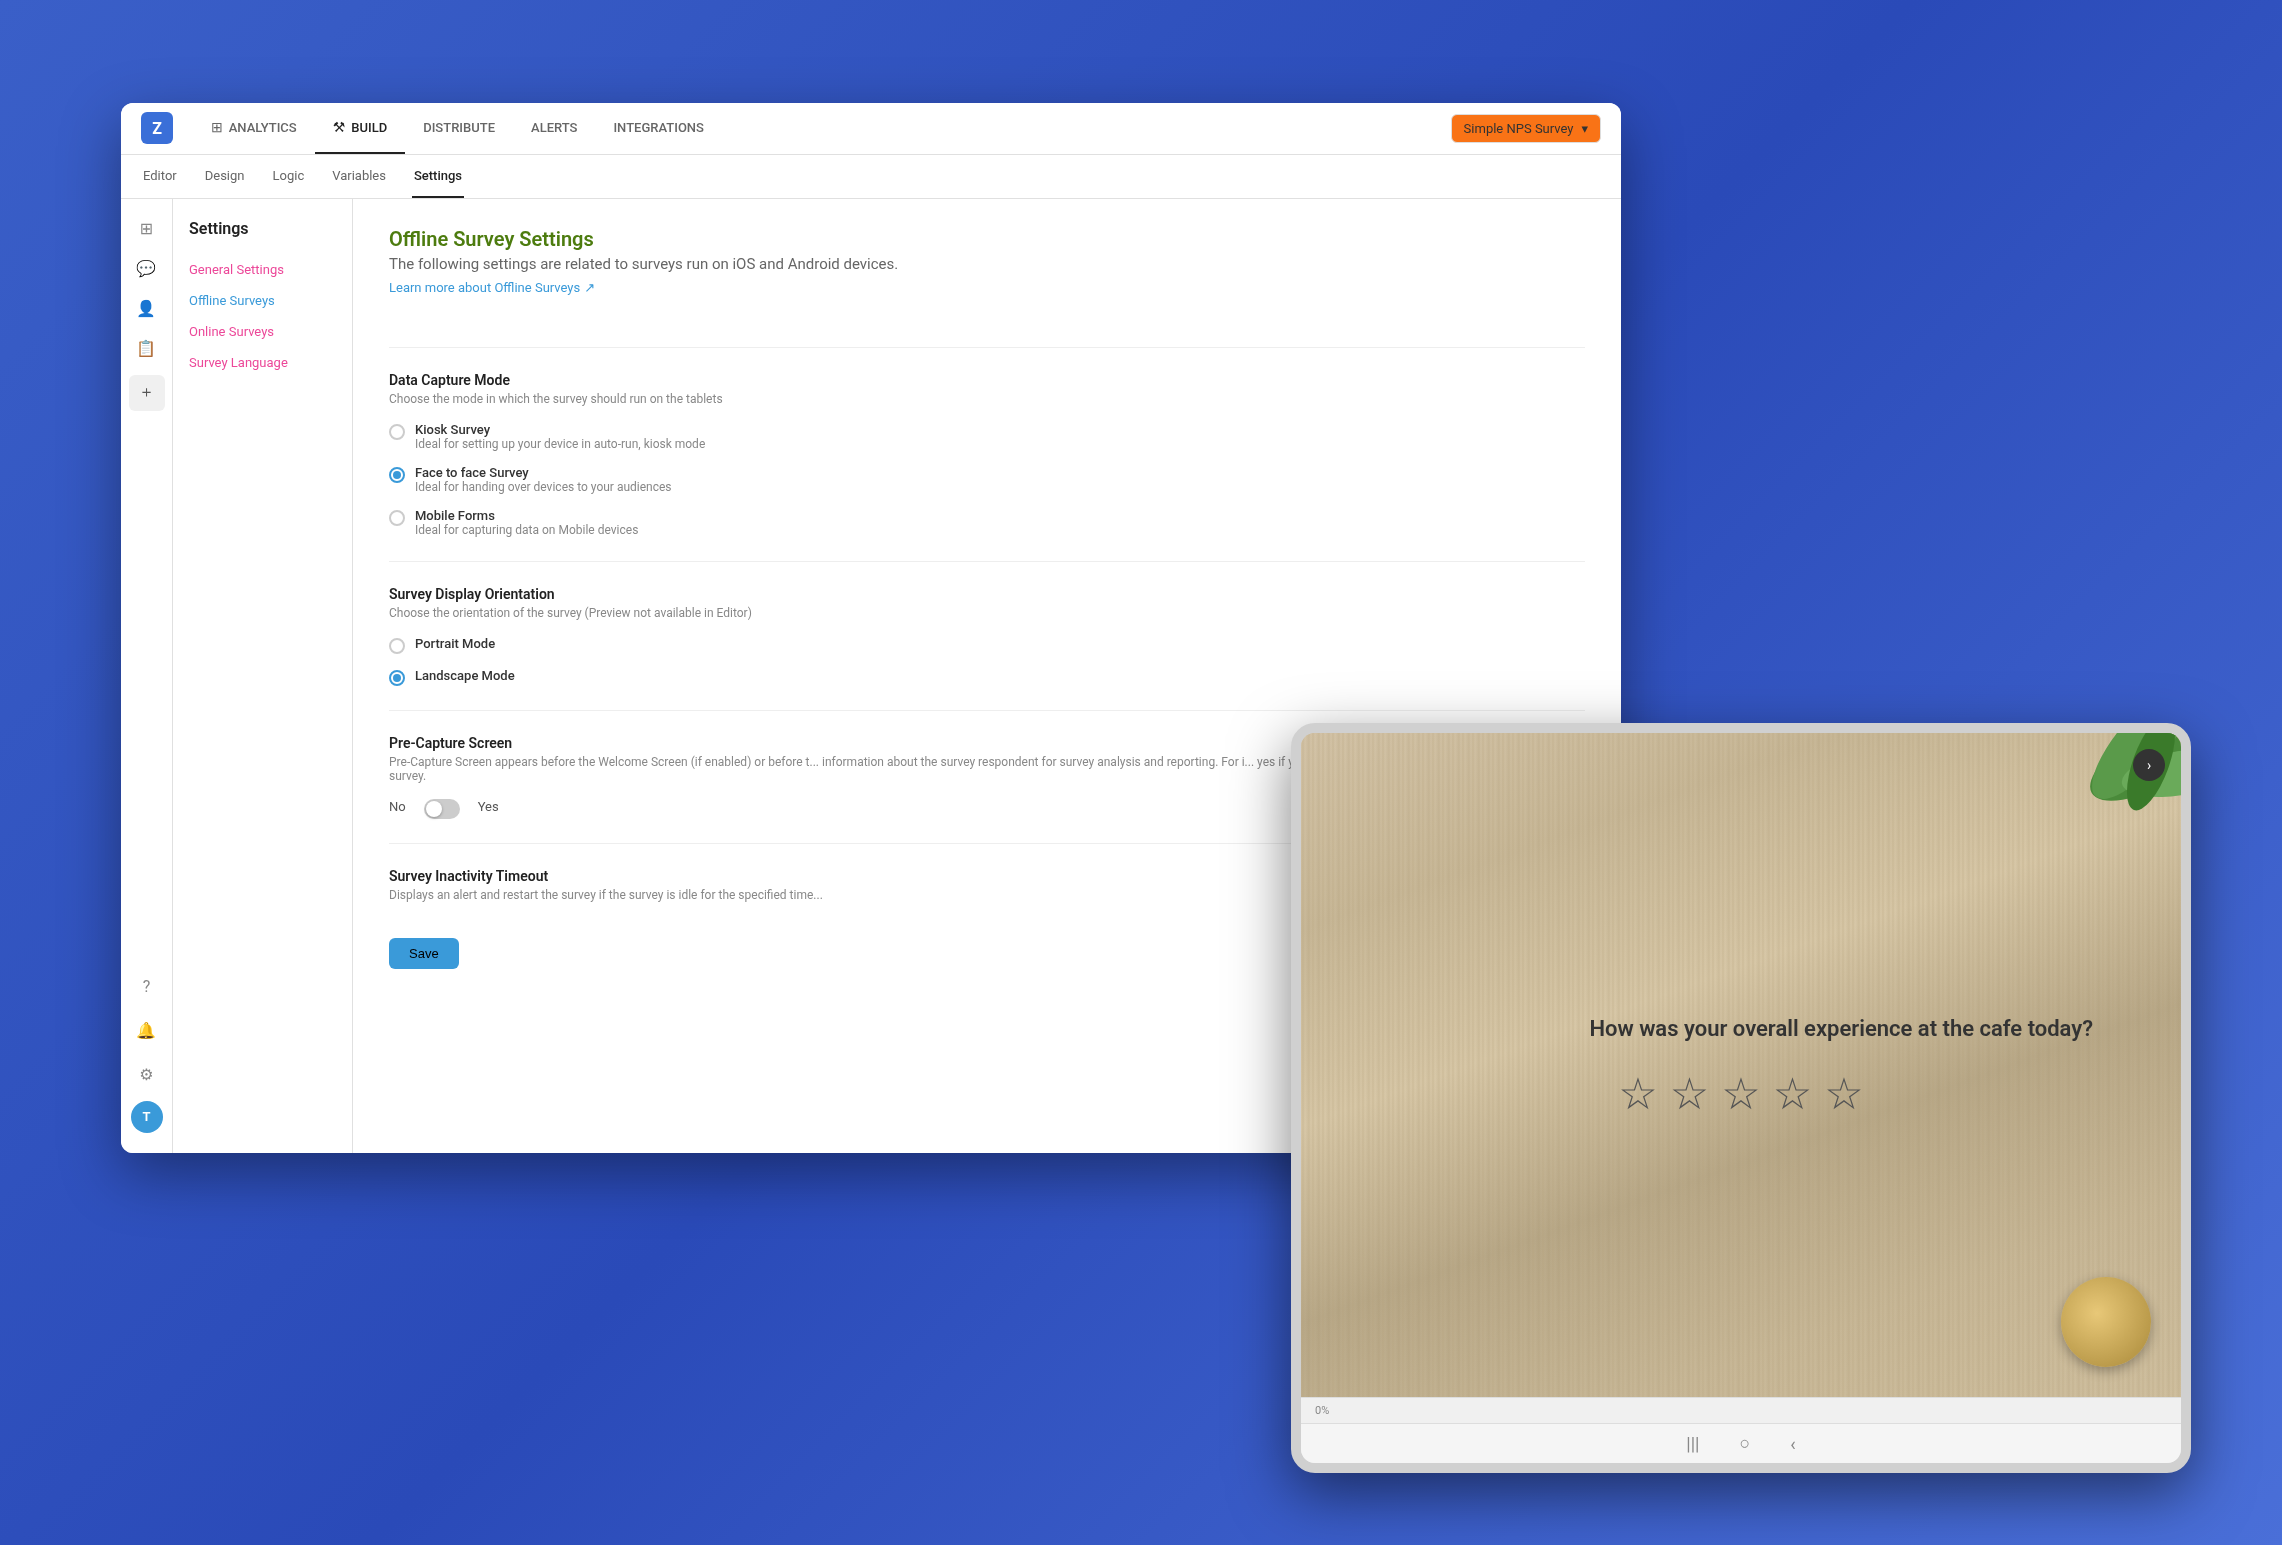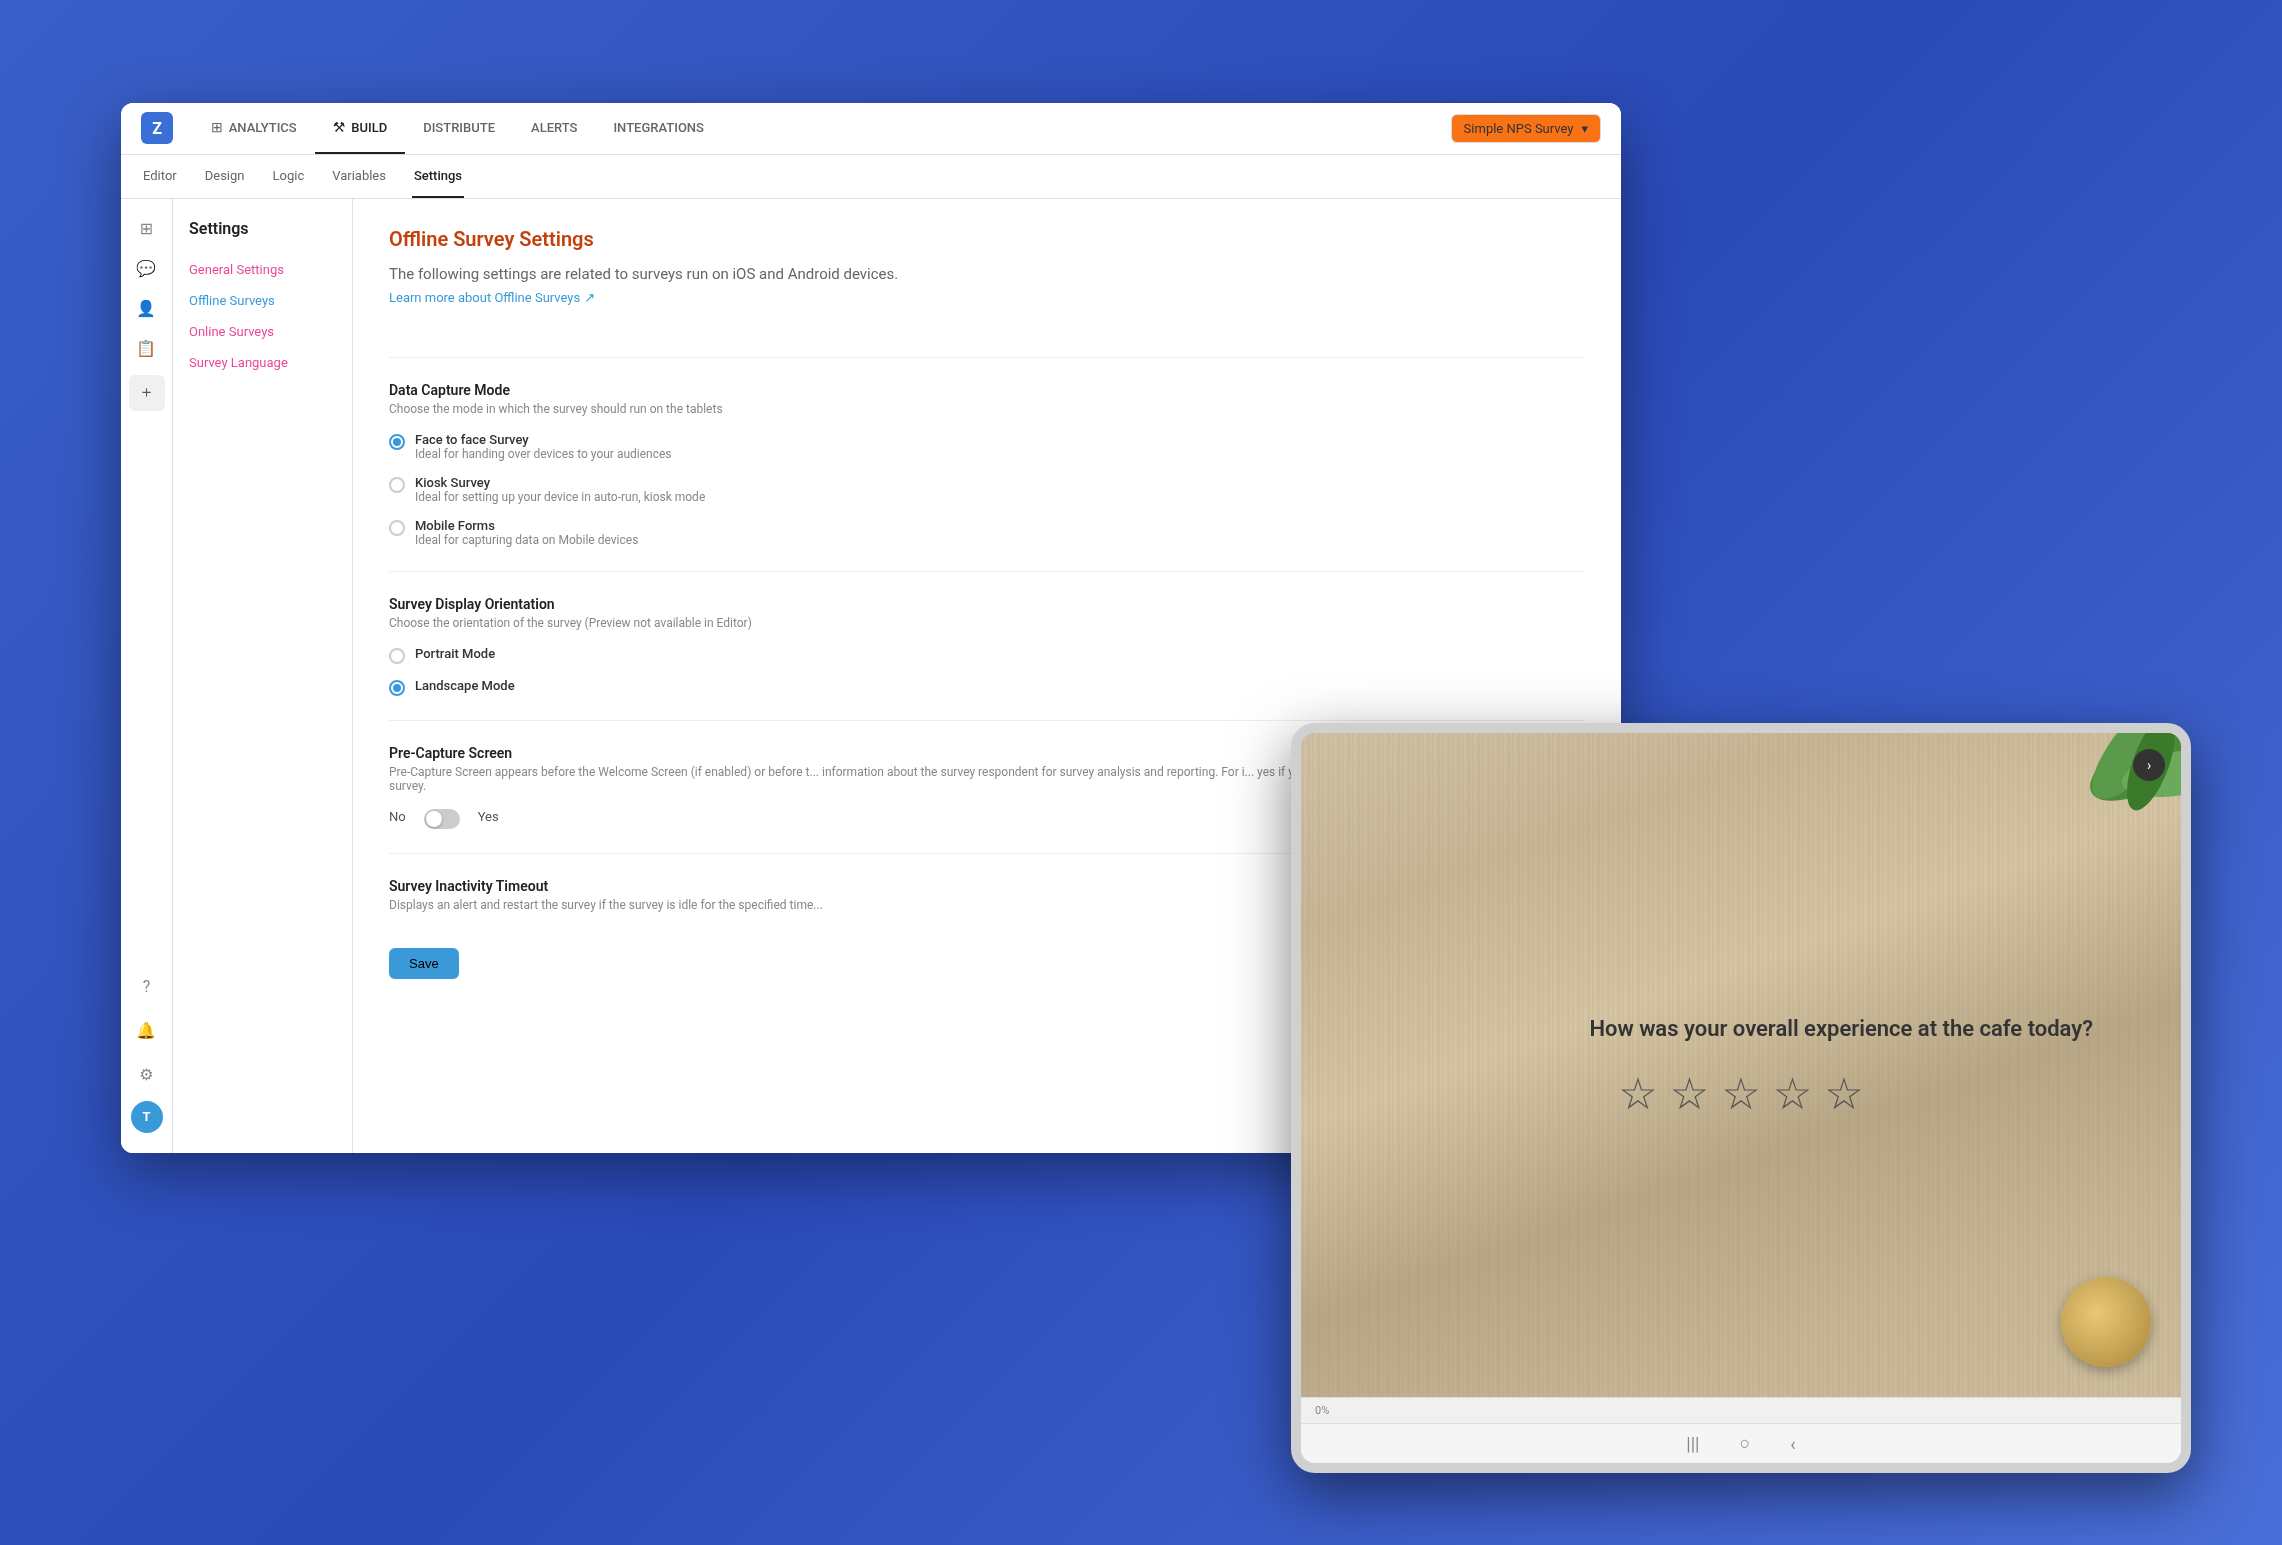--- a/index.html
+++ b/index.html
@@ -222,22 +222,22 @@
     .settings-content {
       flex: 1;
       padding: 28px 36px;
       overflow-y: auto;
       background: white;
     }
 
     .settings-page-title {
       font-size: 20px;
       font-weight: 600;
-      color: #c2410c;
-      margin-bottom: 14px;
+      color: #4d7c0f;
+      margin-bottom: 4px;
     }
 
     .settings-description {
       font-size: 15px;
       color: #666;
       margin-bottom: 4px;
     }
 
     .settings-link {
       font-size: 13px;
@@ -605,32 +605,32 @@
           <span>↗</span>
         </a>
 
         <hr class="section-divider">
 
         
         <div class="section-title">Data Capture Mode</div>
         <div class="section-subtitle">Choose the mode in which the survey should run on the tablets</div>
 
         <div class="radio-option">
+          <div class="radio-circle"></div>
+          <div>
+            <div class="radio-label">Kiosk Survey</div>
+            <div class="radio-desc">Ideal for setting up your device in auto-run, kiosk mode</div>
+          </div>
+        </div>
+
+        <div class="radio-option">
           <div class="radio-circle selected"></div>
           <div>
             <div class="radio-label">Face to face Survey</div>
             <div class="radio-desc">Ideal for handing over devices to your audiences</div>
-          </div>
-        </div>
-
-        <div class="radio-option">
-          <div class="radio-circle"></div>
-          <div>
-            <div class="radio-label">Kiosk Survey</div>
-            <div class="radio-desc">Ideal for setting up your device in auto-run, kiosk mode</div>
           </div>
         </div>
 
         <div class="radio-option">
           <div class="radio-circle"></div>
           <div>
             <div class="radio-label">Mobile Forms</div>
             <div class="radio-desc">Ideal for capturing data on Mobile devices</div>
           </div>
         </div>

